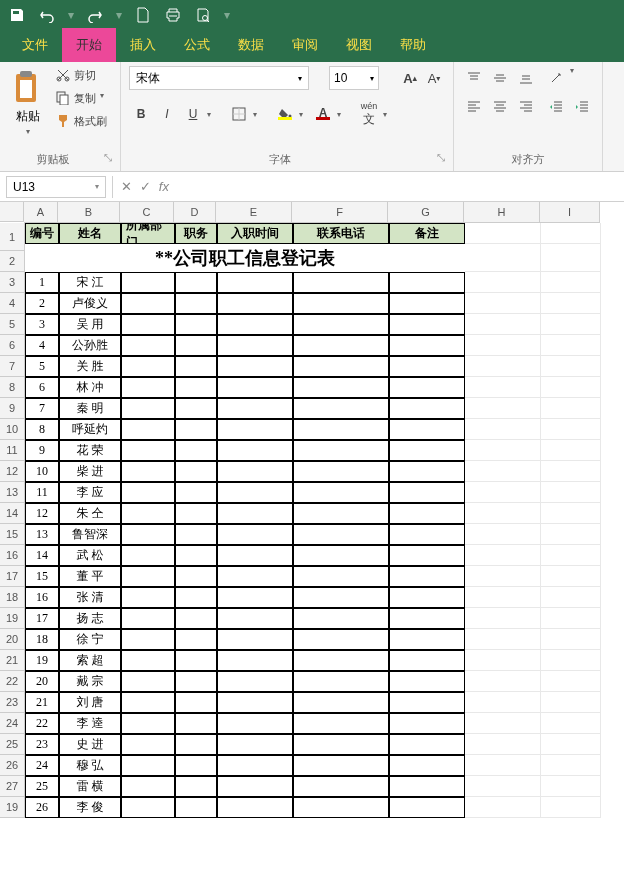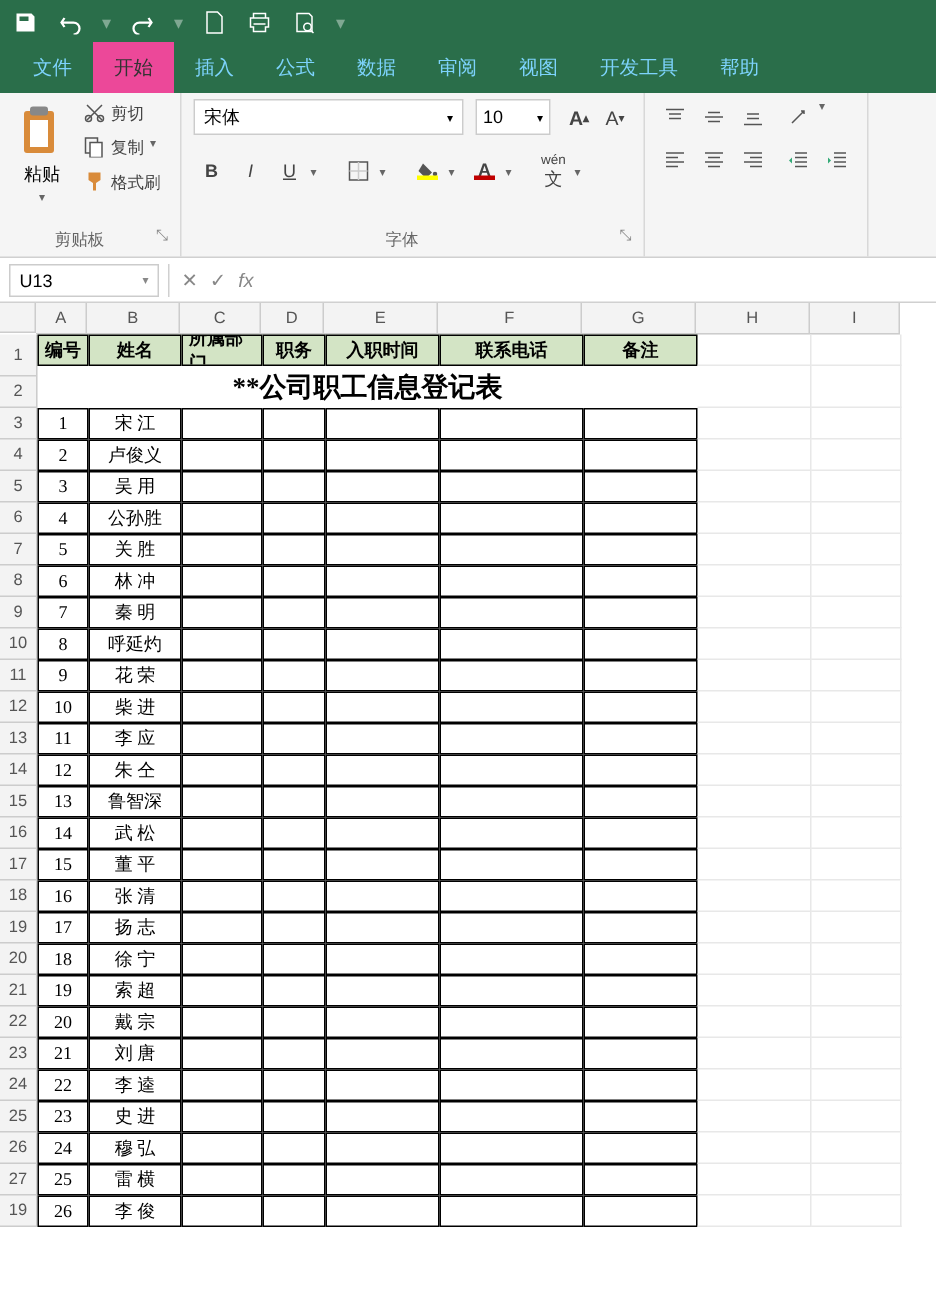--- a/index.html
+++ b/index.html
@@ -5,36 +5,36 @@
     * { box-sizing: border-box; margin: 0; padding: 0; }
     body { font-family: "Microsoft YaHei", Arial, sans-serif; font-size: 12px; background: #fff; width: 624px; height: 876px; overflow: hidden; }
     
     
     .titlebar { background: #2a6e4a; height: 30px; display: flex; align-items: center; padding: 0 8px; gap: 12px; }
     .titlebar .icon-btn { width: 18px; height: 18px; display: flex; align-items: center; justify-content: center; color: #fff; cursor: pointer; }
     .titlebar .sep { color: #fff; opacity: 0.4; }
     
     
     .ribbon-tabs { background: #2a6e4a; height: 32px; display: flex; align-items: flex-end; padding-left: 8px; }
-    .ribbon-tab { padding: 8px 14px; color: #7dd3fc; cursor: pointer; font-size: 13px; }
+    .ribbon-tab { padding: 8px 14px; color: #fde047; cursor: pointer; font-size: 13px; }
     .ribbon-tab.active { background: #ec4899; color: #333; }
     
     
     .ribbon { background: #f5f5f5; height: 110px; display: flex; border-bottom: 1px solid #d0d0d0; }
     .ribbon-group { display: flex; flex-direction: column; padding: 4px 8px 2px; border-right: 1px solid #d8d8d8; }
     .ribbon-group-body { flex: 1; display: flex; align-items: flex-start; gap: 6px; }
     .ribbon-group-label { text-align: center; font-size: 11px; color: #666; padding: 2px 0; }
     .group-corner { float: right; font-size: 10px; color: #888; cursor: pointer; margin-left: 6px; }
     
     .paste-btn { display: flex; flex-direction: column; align-items: center; gap: 2px; padding: 4px; cursor: pointer; }
     .paste-icon { width: 32px; height: 36px; }
     .clip-side { display: flex; flex-direction: column; gap: 4px; font-size: 11px; }
     .clip-side .item { display: flex; align-items: flex-start; gap: 4px; cursor: pointer; padding: 2px; color: #444; }
     
-    .font-top { display: flex; align-items: center; gap: 8px; margin-bottom: 6px; }
+    .font-top { display: flex; align-items: center; gap: 20px; margin-bottom: 6px; }
     .font-name { width: 180px; height: 24px; border: 1px solid #ccc; padding: 0 6px; display: flex; align-items: center; justify-content: space-between; background: #fff; cursor: pointer; font-size: 12px; }
     .font-size { width: 50px; height: 24px; border: 1px solid #ccc; padding: 0 4px; display: flex; align-items: center; justify-content: space-between; background: #fff; cursor: pointer; font-size: 12px; }
     .font-grow { display: flex; gap: 2px; }
     .font-grow .fbtn { width: 22px; height: 24px; border: 1px solid transparent; display: flex; align-items: center; justify-content: center; cursor: pointer; color: #444; font-size: 13px; }
     .font-bottom { display: flex; align-items: center; gap: 2px; }
     .fbtn { width: 24px; height: 24px; display: flex; align-items: center; justify-content: center; cursor: pointer; color: #444; }
     .dd { width: 10px; color: #666; font-size: 8px; cursor: pointer; }
     .color-underline { width: 14px; height: 3px; margin-top: -2px; }
     
     .align-col { display: flex; flex-direction: column; gap: 4px; }
@@ -109,21 +109,20 @@
 </div>
 
 <div class="ribbon-tabs">
   <div class="ribbon-tab">文件</div>
   <div class="ribbon-tab active">开始</div>
   <div class="ribbon-tab">插入</div>
   <div class="ribbon-tab">公式</div>
   <div class="ribbon-tab">数据</div>
   <div class="ribbon-tab">审阅</div>
   <div class="ribbon-tab">视图</div>
-  <div class="ribbon-tab">开发工具</div>
   <div class="ribbon-tab">帮助</div>
 </div>
 
 <div class="ribbon">
 
   <div class="ribbon-group">
     <div class="ribbon-group-body">
       <div class="paste-btn">
         <svg class="paste-icon" viewBox="0 0 32 36">
             <rect x="4" y="4" width="20" height="28" rx="2" fill="#d98b3a"></rect>
@@ -273,20 +272,21 @@
             </div>
           <div class="fbtn">
               <svg width="14" height="14">
                 <path stroke="#555" d="M5 3h8M5 6h8M5 9h8M5 12h8"></path>
                 <path fill="#3a7" d="M1 6l2 2-2 2z"></path>
               </svg>
             </div>
         </div>
       </div>
     </div>
+    <div class="ribbon-group-label"><span>对齐方</span></div>
   </div>
 </div>
 
 <div class="namebox-row">
   <div class="namebox">
     <span>U13</span>
     <span style="font-size:8px;color:#888">▾</span>
   </div>
   <div style="width:1px;height:22px;background:#d0d0d0"></div>
   <div class="fx-area">

